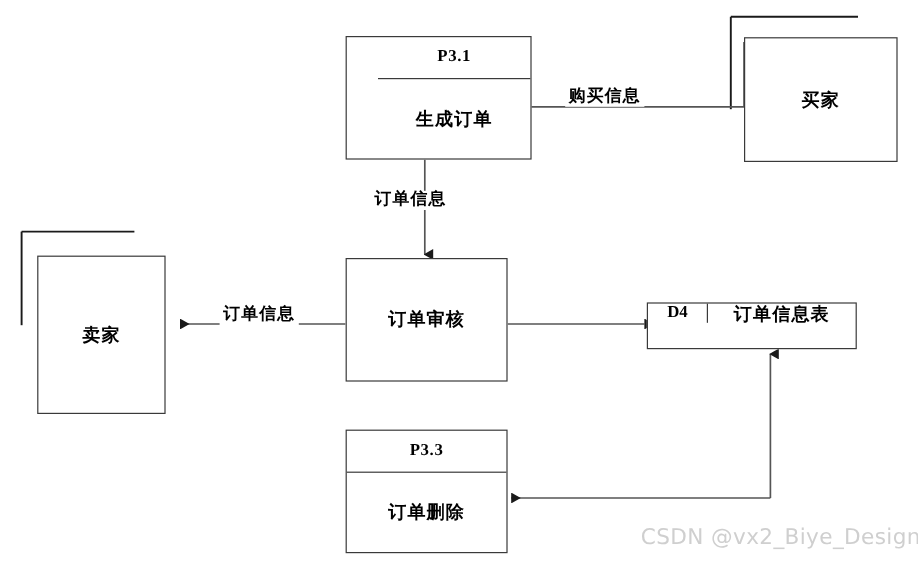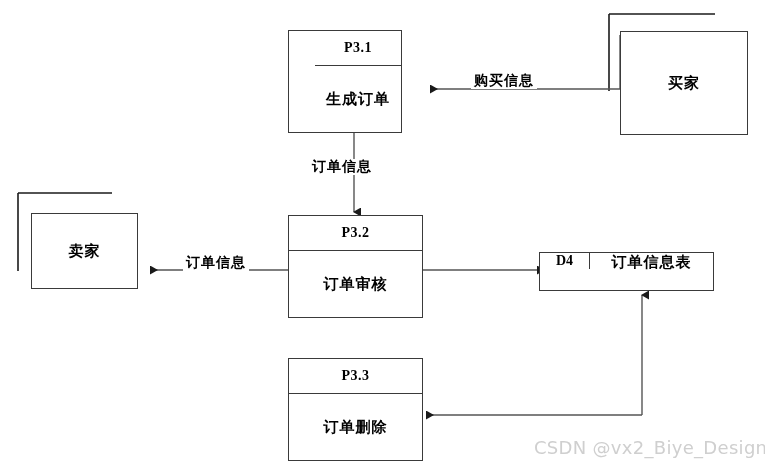--- a/index.html
+++ b/index.html
@@ -163,40 +163,39 @@
     <g>
       <path d="M 423,270 L 537,270" stroke="#555555" stroke-width="1.4" fill="none" marker-end="url(#arrowR)"></path>
     </g>
 
     <g>
       <path d="M 642,415 L 642,295" stroke="#555555" stroke-width="1.4" fill="none" marker-end="url(#arrowU)"></path>
       <path d="M 642,415 L 426,415" stroke="#555555" stroke-width="1.4" fill="none" marker-end="url(#arrowL)"></path>
     </g>
   </svg>
 
-  <div class="process" style="left:288px; top:30px; width:114px; height:103px;padding-left:26px;">
+  <div class="process" style="left:288px; top:30px; width:155px; height:103px;padding-left:26px;">
     <div class="pheader" style="height:35px;">P3.1</div>
     <div class="pbody">生成订单</div>
   </div>
 
   <div class="process" style="left:288px; top:215px; width:135px; height:103px;">
-    <div class="pheader" style="height:35px;">P3.2</div>
     <div class="pbody">订单审核</div>
   </div>
 
   <div class="process" style="left:288px; top:358px; width:135px; height:103px;">
     <div class="pheader" style="height:35px;">P3.3</div>
     <div class="pbody">订单删除</div>
   </div>
 
   <div class="entity" style="left:620px; top:31px; width:128px; height:104px;">
     <span>买家</span>
   </div>
 
-  <div class="entity" style="left:31px; top:213px; width:107px; height:76px;">
+  <div class="entity" style="left:31px; top:213px; width:107px; height:132px;">
     <span>卖家</span>
   </div>
 
   <div class="store" style="left:539px; top:252px; width:175px; height:39px;">
     <div class="store-id" style="width:50px;">D4</div>
     <div class="store-name">订单信息表</div>
   </div>
 
   <div class="flow-label" style="left:471px; top:73px;">购买信息</div>
 

